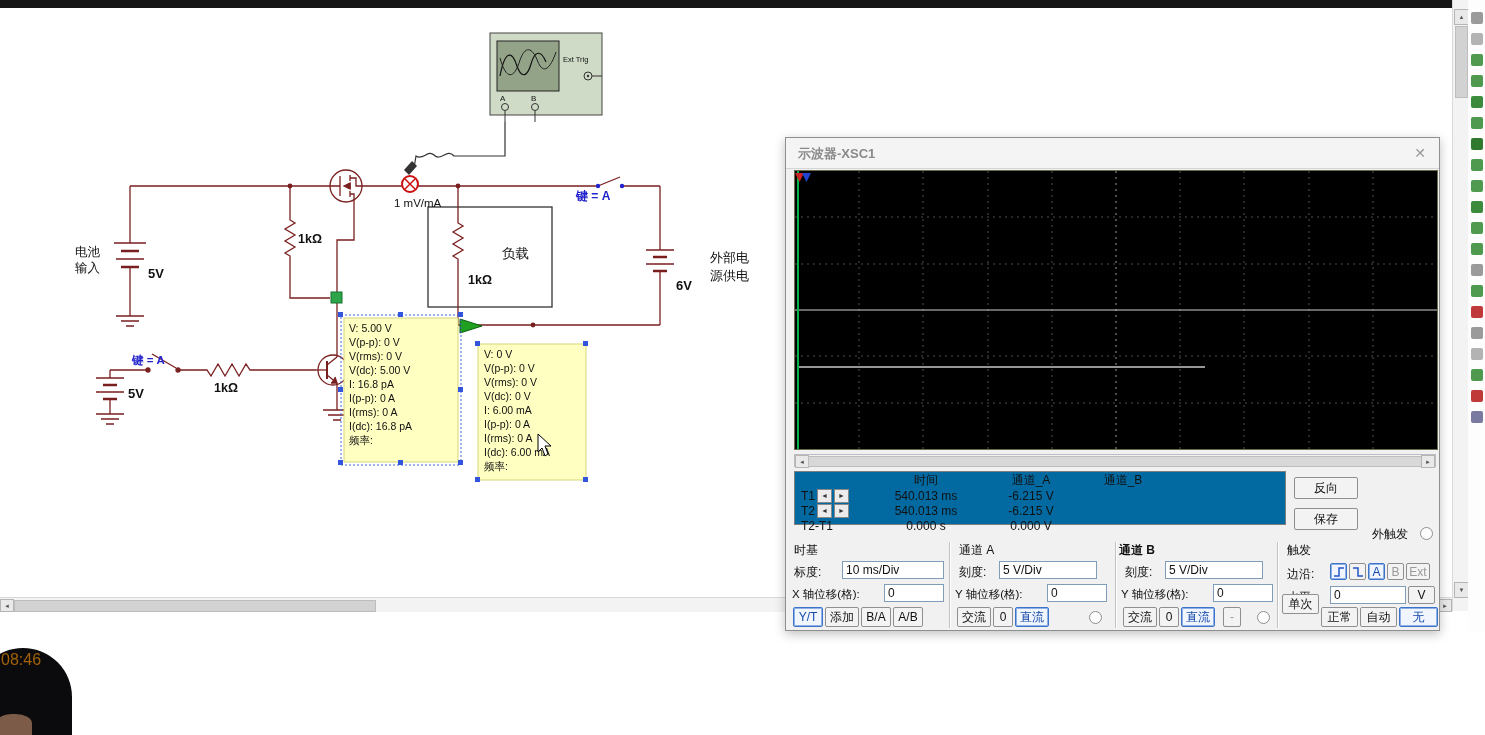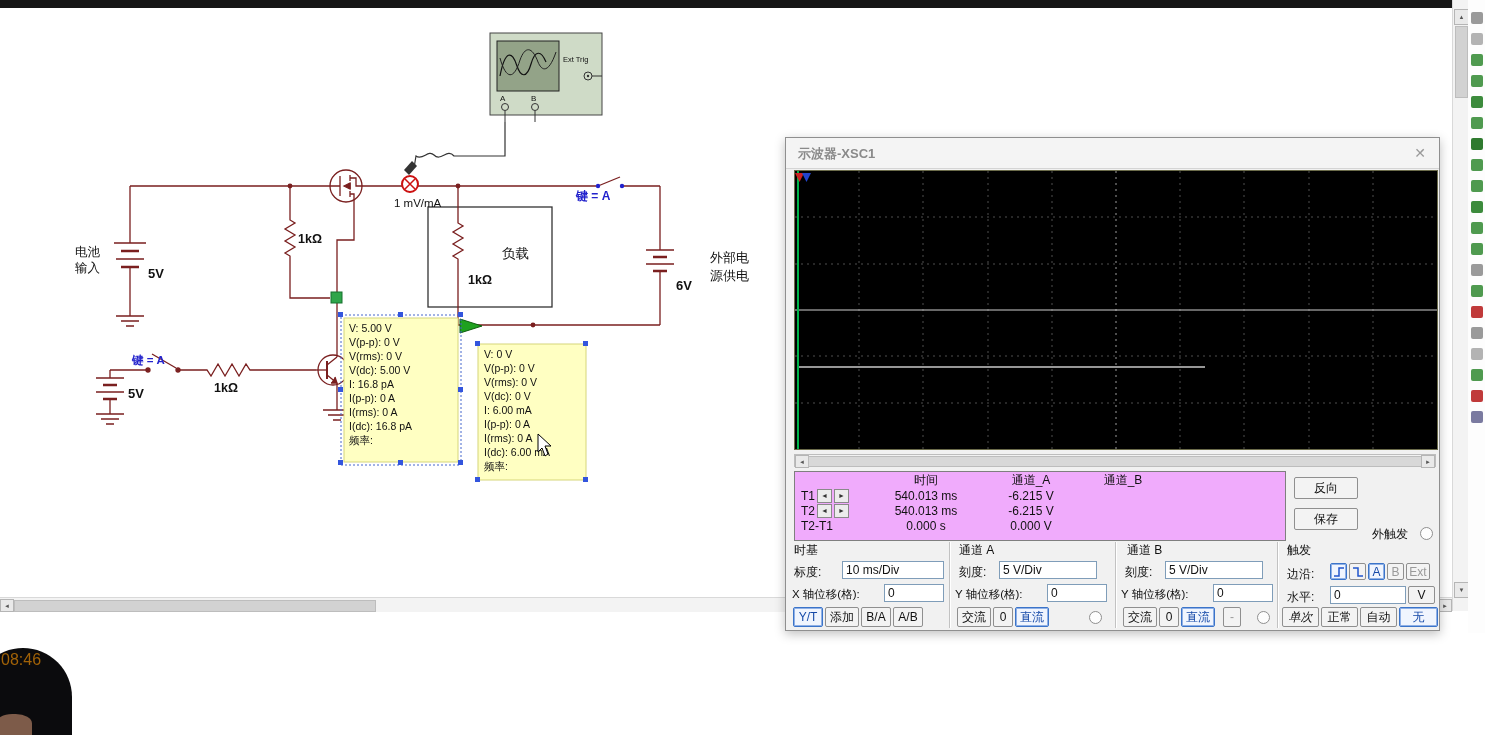--- a/index.html
+++ b/index.html
@@ -16,21 +16,21 @@
   #osc-title .t{position:absolute;left:12px;top:7px;font-size:13px;color:#8a8a8a;font-weight:bold;}
   #osc-close{position:absolute;right:8px;top:4px;width:22px;height:22px;color:#999;font-size:14px;
              display:flex;align-items:center;justify-content:center;cursor:pointer;}
   #osc-screen{position:absolute;left:8px;top:32px;width:642px;height:278px;background:#000;
               border:1px solid #6b6b4a;box-sizing:content-box;}
   #osc-hscroll{position:absolute;left:8px;top:316px;width:642px;height:13px;background:#f2f2f2;
                border:1px solid #bdbdbd;box-sizing:border-box;}
   .sb-arrow{position:absolute;top:0;width:12px;height:11px;background:#e9e9e9;border:1px solid #b5b5b5;
             font-size:6px;color:#555;display:flex;align-items:center;justify-content:center;}
   #osc-hthumb{position:absolute;left:13px;top:1px;width:614px;height:9px;background:#d8d8d8;border:1px solid #bdbdbd;}
-  #readout{position:absolute;left:8px;top:333px;width:492px;height:70px;background:#f0abfc;border:1px solid #7f7f7f;
+  #readout{position:absolute;left:8px;top:333px;width:492px;height:54px;background:#0369a1;border:1px solid #7f7f7f;
            font-size:12px;color:#111;display:grid;grid-template-columns:72px 118px 92px 92px 1fr;
            grid-template-rows:16px 15px 15px 15px;align-items:center;box-sizing:border-box;}
   #readout .c{text-align:center;white-space:nowrap;}
   #readout .l{padding-left:6px;display:flex;align-items:center;gap:2px;white-space:nowrap;}
   .tiny-btn{display:inline-flex;width:13px;height:12px;border:1px solid #8a8a8a;background:#ececec;
             font-size:7px;color:#333;align-items:center;justify-content:center;cursor:pointer;}
   .osc-btn{position:absolute;display:flex;align-items:center;justify-content:center;background:#f3f3f3;
            border:1px solid #8f8f8f;font-size:12px;color:#111;height:20px;box-sizing:border-box;
            border-radius:2px;cursor:pointer;white-space:nowrap;}
   .osc-btn.active{border-color:#3b74c9;color:#1549a8;box-shadow:inset 0 0 0 1px #8fb0e6;background:#f0f5fe;}
@@ -335,21 +335,21 @@
       <span class="lbl small" style="left:2px;top:47px;">Y 轴位移(格):</span>
       <input class="field" style="left: 94px; top: 44px; width: 60px;" value="0">
       <div class="osc-btn" style="left:4px;top:67px;width:34px;">交流</div>
       <div class="osc-btn" style="left:40px;top:67px;width:20px;">0</div>
       <div class="osc-btn active" style="left:62px;top:67px;width:34px;">直流</div>
       <div class="radio" style="left:136px;top:71px;"></div>
     </div>
     <div class="vsep" style="left:329px;"></div>
 
     <div class="cpanel" style="left:333px;width:156px;">
-      <span class="lbl" style="left:8px;top:2px;">通道 B</span>
+      <span class="lbl" style="left:0;top:2px;font-weight:bold;">通道 B</span>
       <span class="lbl" style="left:6px;top:24px;">刻度:</span>
       <input class="field" style="left: 46px; top: 21px; width: 98px;" value="5 V/Div">
       <span class="lbl small" style="left:2px;top:47px;">Y 轴位移(格):</span>
       <input class="field" style="left: 94px; top: 44px; width: 60px;" value="0">
       <div class="osc-btn" style="left:4px;top:67px;width:34px;">交流</div>
       <div class="osc-btn" style="left:40px;top:67px;width:20px;">0</div>
       <div class="osc-btn active" style="left:62px;top:67px;width:34px;">直流</div>
       <div class="osc-btn dim" style="left:104px;top:67px;width:18px;">-</div>
       <div class="radio" style="left:138px;top:71px;"></div>
     </div>
@@ -367,21 +367,21 @@
         <svg width="12" height="12">
             <path d="M1,2 H6 V10 H11" stroke="#2255cc" fill="none" stroke-width="1.5"></path>
           </svg>
       </div>
       <div class="osc-btn active" style="left:87px;top:23px;width:17px;height:17px;">A</div>
       <div class="osc-btn dim" style="left:106px;top:23px;width:17px;height:17px;">B</div>
       <div class="osc-btn dim" style="left:125px;top:23px;width:24px;height:17px;">Ext</div>
       <span class="lbl" style="left:6px;top:49px;text-align:right;">水平:</span>
       <input class="field" style="left: 49px; top: 46px; width: 76px;" value="0">
       <div class="osc-btn" style="left:127px;top:46px;width:27px;height:18px;">V</div>
-      <div class="osc-btn" style="left:1px;top:67px;width:37px;font-style:italic;">单次</div>
+      <div class="osc-btn" style="left:1px;top:54px;width:37px;">单次</div>
       <div class="osc-btn" style="left:40px;top:67px;width:37px;">正常</div>
       <div class="osc-btn" style="left:79px;top:67px;width:37px;">自动</div>
       <div class="osc-btn active" style="left:118px;top:67px;width:39px;">无</div>
     </div>
   </div>
 
   <div id="canvas-hscroll">
     <div class="sb-arrow" style="left:0;top:1px;">◄</div>
     <div id="canvas-hthumb"></div>
     <div class="sb-arrow" style="right:0;top:1px;">►</div>

